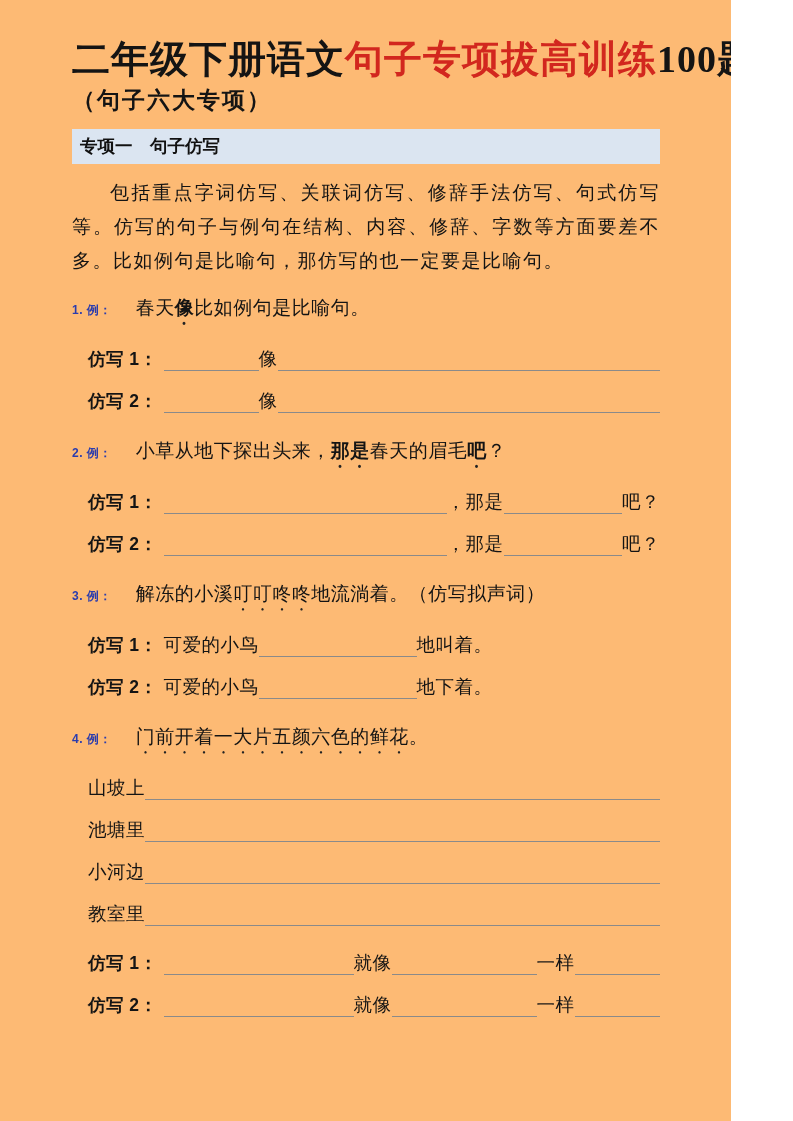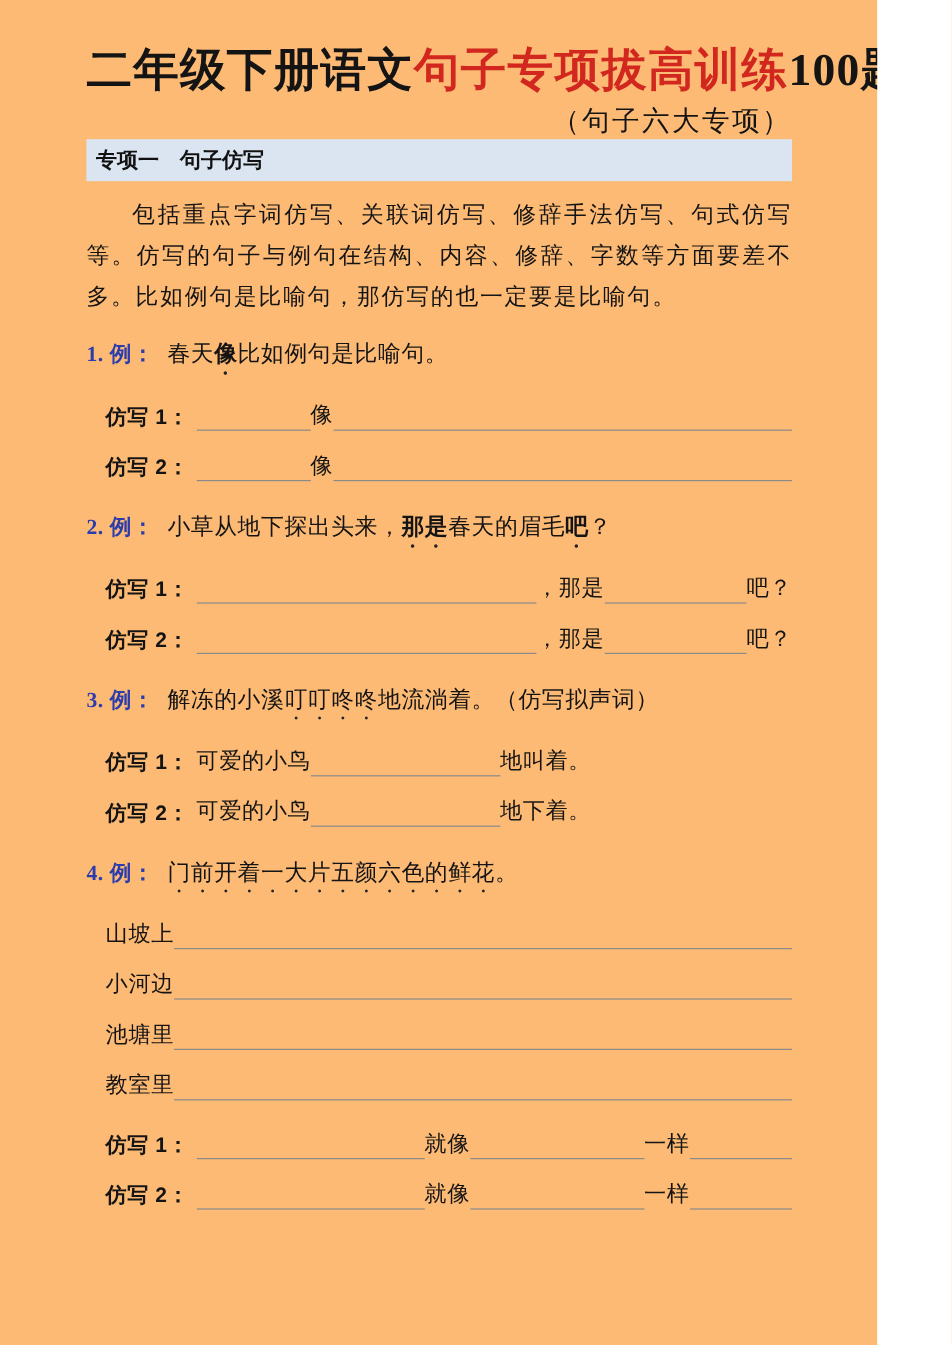--- a/index.html
+++ b/index.html
@@ -9,38 +9,38 @@
     padding:28px 71px 0 72px;
     font-family:"Liberation Serif", serif;
   }
   .title {
     margin:8px 0 0; text-align:center; font-size:38px; font-weight:bold;
     letter-spacing:1px; line-height:46px; white-space:nowrap;
     font-family:"Liberation Serif", serif;
   }
   .title .red { color:#d2271e; }
   .subtitle {
-    text-align:right; font-size:23px; font-weight:normal; margin-top:4px;
+    text-align:left; font-size:23px; font-weight:bold; margin-top:4px;
     line-height:30px; letter-spacing:2px;
   }
   .banner {
-    background:#dbe5f1; height:35px; line-height:35px;
+    margin-top:13px; background:#dbe5f1; height:35px; line-height:35px;
     padding-left:8px; font-family:"Liberation Sans", sans-serif;
     font-weight:bold; font-size:17.5px; color:#111;
   }
   .intro {
     margin:12px 0 0; font-size:19px; line-height:34px; text-align:justify;
     text-indent:2em; letter-spacing:1.5px;
   }
   .ex { margin-top:24px; }
   .ex.first { margin-top:16px; }
   .ex-head { font-size:19px; line-height:28px; letter-spacing:0.5px; }
   .num {
-    color:#2b3cad; font-family:Liberation Serif, serif;
-    font-weight:bold; margin-right:11px; font-size:18px;
+    color:#2b3cad; font-family:Liberation Sans, sans-serif;
+    font-weight:bold; margin-right:24px; font-size:12px;
   }
   .em {
     font-family:"Liberation Sans", sans-serif; font-weight:bold;
     text-emphasis:filled dot #222; -webkit-text-emphasis:filled dot #222;
     text-emphasis-position:under right; -webkit-text-emphasis-position:under;
   }
   .dot {
     text-emphasis:filled dot #222; -webkit-text-emphasis:filled dot #222;
     text-emphasis-position:under right; -webkit-text-emphasis-position:under;
   }
@@ -133,25 +133,25 @@
 
   <div class="ex">
     <div class="ex-head">
       <span class="num">4. 例：</span><span class="dot">门前开着一大片五颜六色的鲜花</span><span>。</span>
     </div>
     <div class="row">
       <span class="rtext">山坡上</span>
       <span class="blank grow"></span>
     </div>
     <div class="row">
-      <span class="rtext">小河边</span>
+      <span class="rtext">池塘里</span>
       <span class="blank grow"></span>
     </div>
     <div class="row">
-      <span class="rtext">池塘里</span>
+      <span class="rtext">小河边</span>
       <span class="blank grow"></span>
     </div>
     <div class="row">
       <span class="rtext">教室里</span>
       <span class="blank grow"></span>
     </div>
   </div>
 
   <div class="ex">
     <div class="row">

